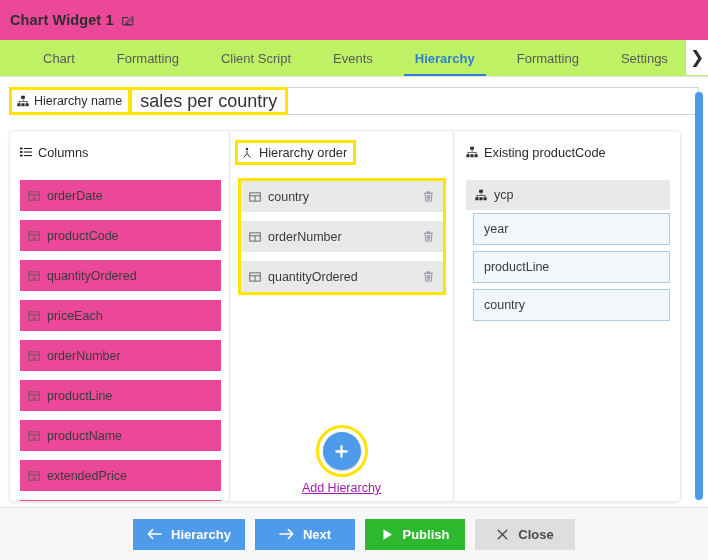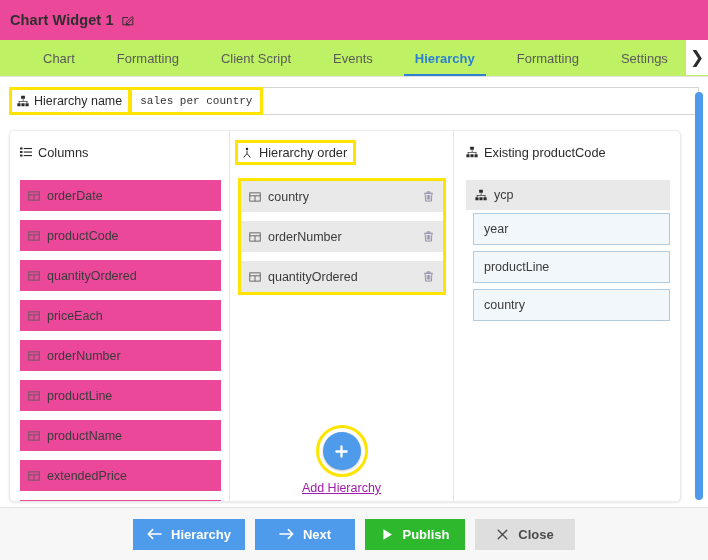--- a/index.html
+++ b/index.html
@@ -115,34 +115,33 @@
     padding: 0 8px 0 7px;
     height: 100%;
     box-sizing: border-box;
     outline: 3px solid #ffe400;
     outline-offset: -2px;
     position: relative;
     z-index: 2;
     background: #fff;
   }
   #hierarchy-name-value {
-    font-size: 11px;
+    font-size: 18px;
     color: #333;
     padding: 0 10px;
     height: 100%;
     display: flex;
     align-items: center;
     box-sizing: border-box;
     outline: 3px solid #ffe400;
     outline-offset: -2px;
     position: relative;
     z-index: 1;
     background: #fff;
     min-width: 110px;
-    font-family: Liberation Mono, monospace;
   }
 
   
   #content-card {
     position: absolute;
     left: 9px;
     top: 130px;
     width: 672px;
     height: 372px;
     background: #ffffff;

